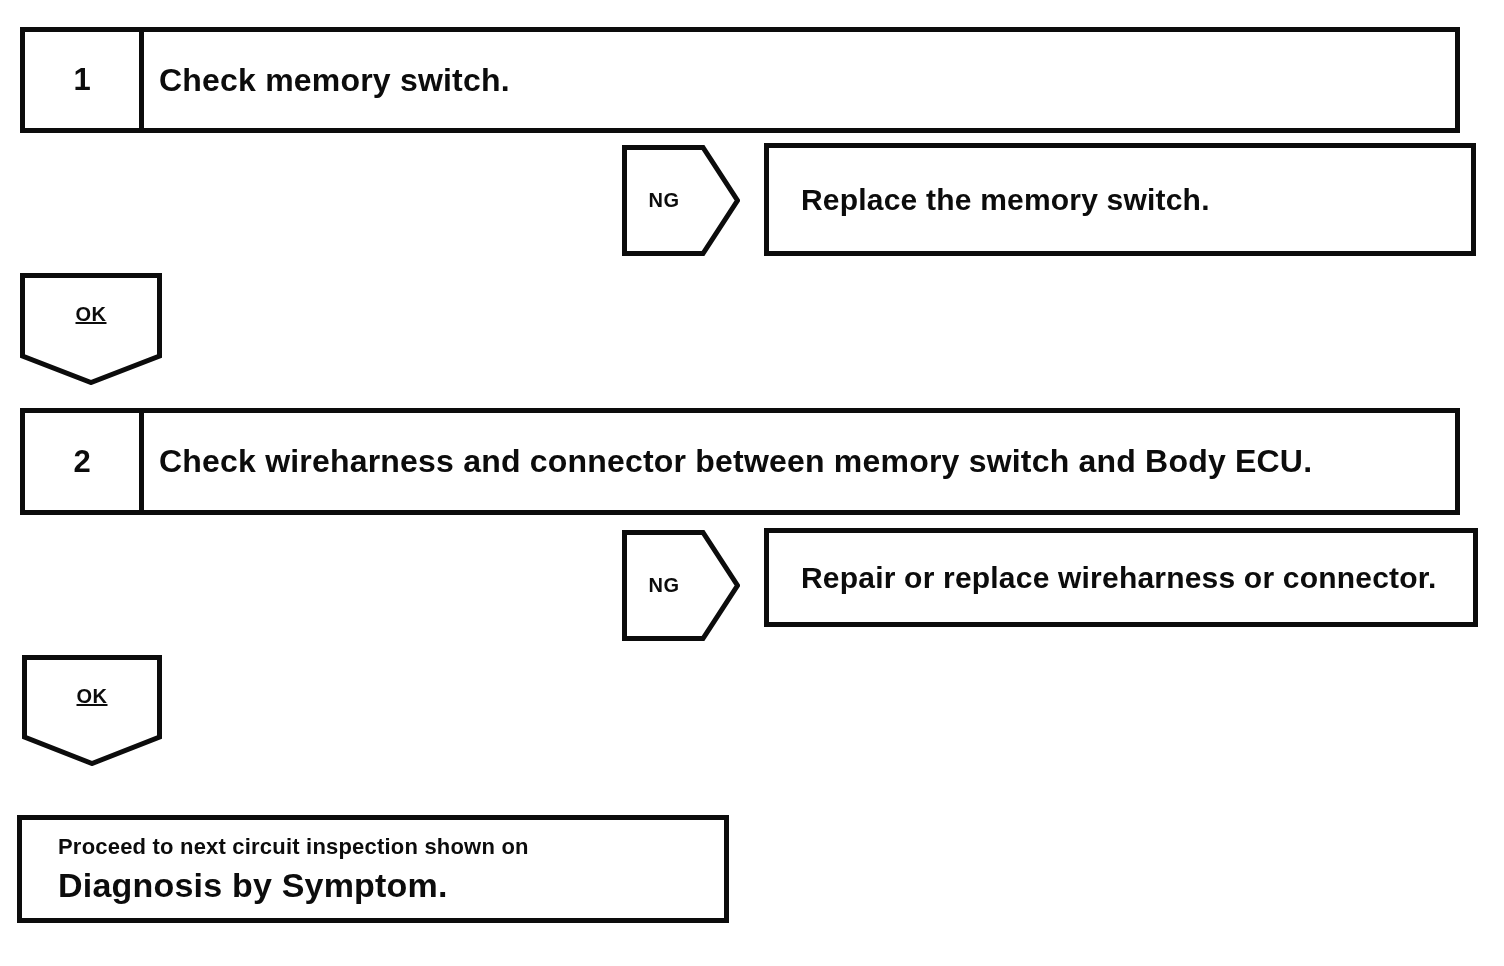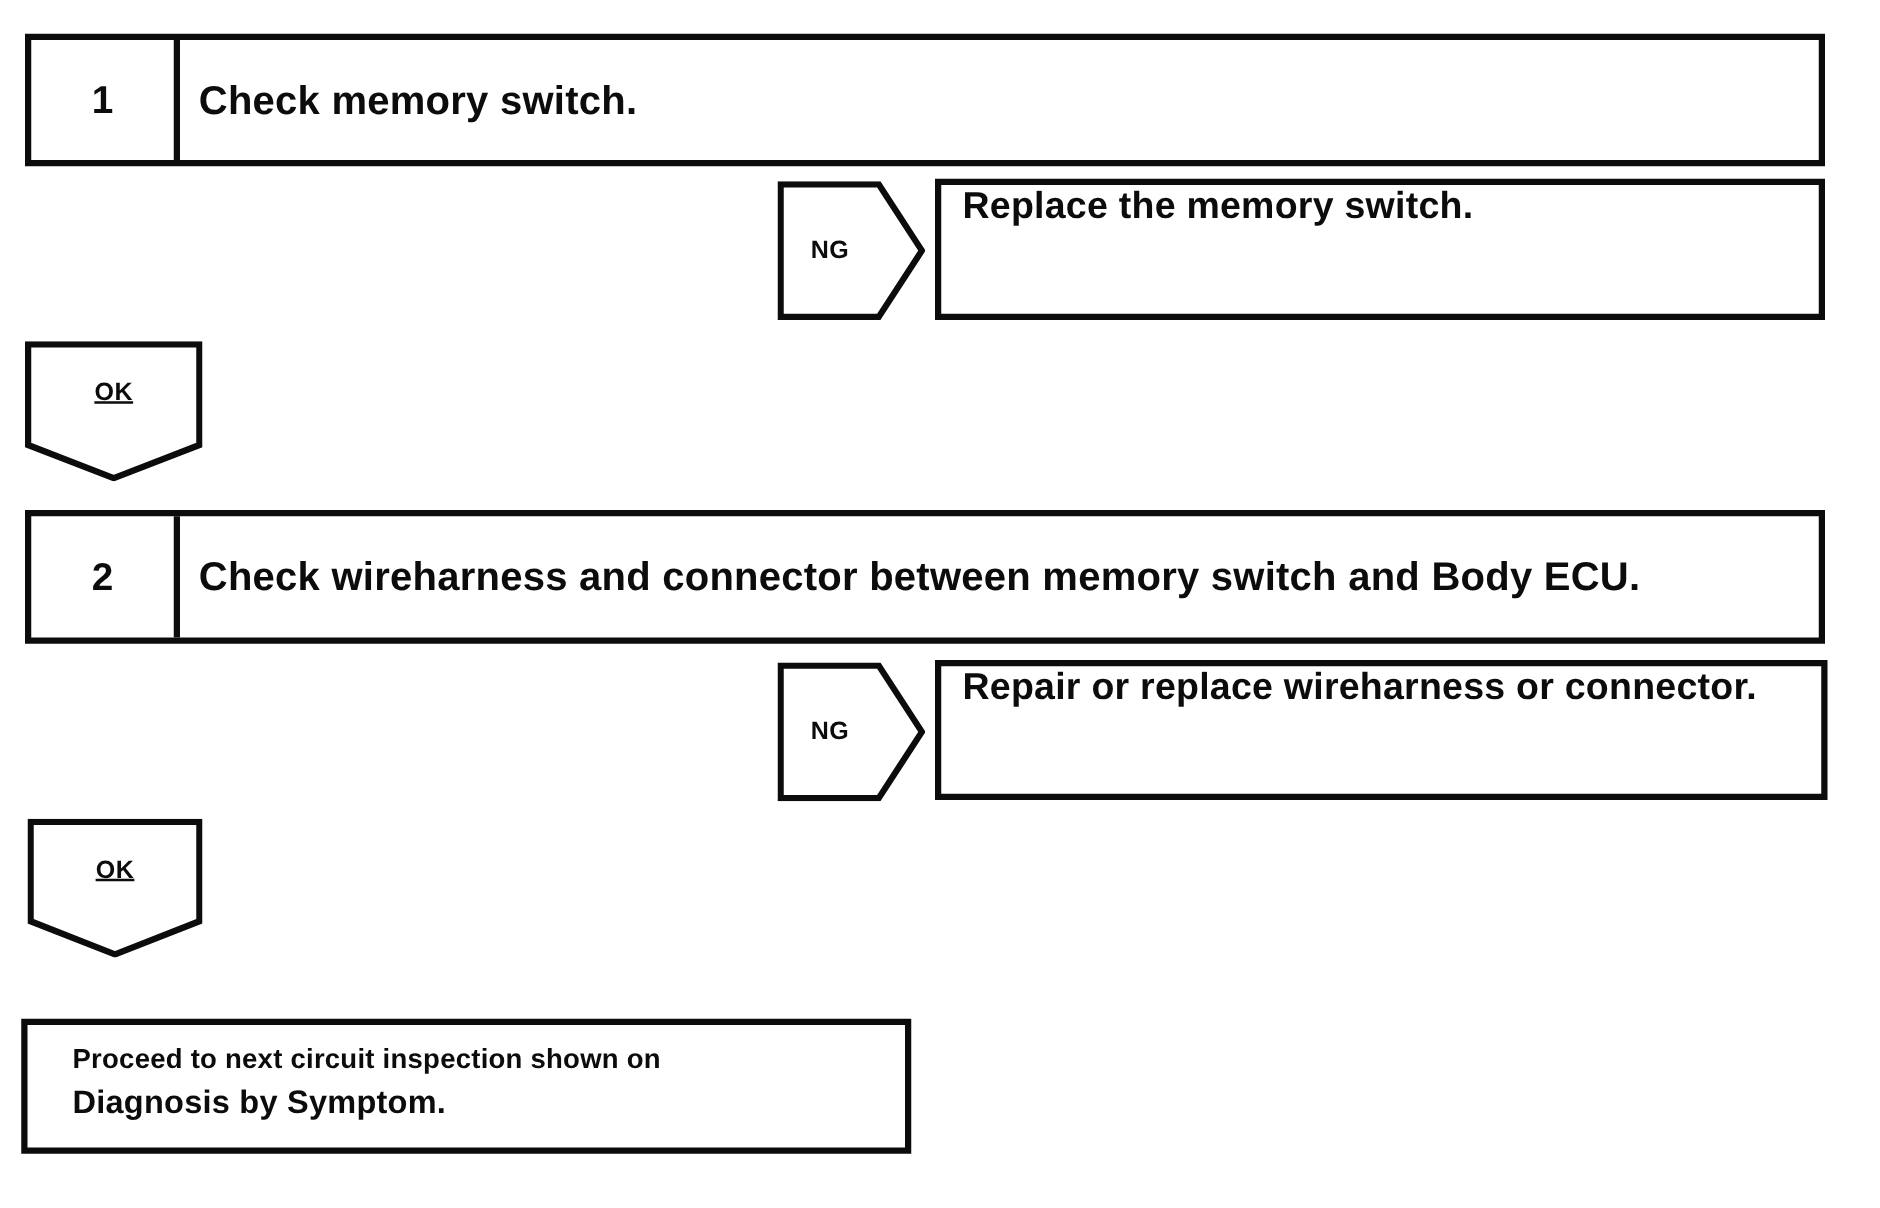--- a/index.html
+++ b/index.html
@@ -45,27 +45,28 @@
     font-weight: bold;
     letter-spacing: 0.2px;
     white-space: nowrap;
   }
 
   
   .result-box {
     border: 5px solid #0c0c0c;
     background: #ffffff;
     display: flex;
-    align-items: flex-start;
-    padding-left: 17px;
+    align-items: center;
+    padding-left: 32px;
     font-size: 30px;
     font-weight: bold;
     letter-spacing: 0.2px;
     box-sizing: border-box;
     white-space: nowrap;
+    margin-left: 16px;
   }
 
   
   .shape-wrap { position: absolute; }
   .shape-wrap svg { display: block; }
   .shape-label {
     position: absolute;
     display: flex;
     align-items: center;
     justify-content: center;
@@ -78,21 +79,21 @@
 
   
   .end-box {
     border: 5px solid #0c0c0c;
     background: #ffffff;
     box-sizing: border-box;
     padding: 14px 10px 0 36px;
     font-weight: bold;
   }
   .end-line-1 { font-size: 22px; letter-spacing: 0.2px; }
-  .end-line-2 { font-size: 26px; letter-spacing: 0.2px; margin-top: 6px; }
+  .end-line-2 { font-size: 34px; letter-spacing: 0.2px; margin-top: 6px; }
 </style>
 </head>
 <body>
 
 <div class="abs step-box" style="left:20px; top:27px; width:1440px; height:106px;">
   <div class="step-num-cell">
     <span>1</span>
   </div>
   <div class="step-instruction">Check memory switch.</div>
 </div>
@@ -122,21 +123,21 @@
   <div class="step-instruction">Check wireharness and connector between memory switch and Body ECU.</div>
 </div>
 
 <div class="shape-wrap" style="left:622px; top:530px; width:118px; height:111px;">
   <svg width="118" height="111" viewBox="0 0 118 111">
     <polygon points="2.5,2.5 81,2.5 115.5,55.5 81,108.5 2.5,108.5" fill="#ffffff" stroke="#0c0c0c" stroke-width="5" stroke-linejoin="miter"></polygon>
   </svg>
   <span class="shape-label ng-label">NG</span>
 </div>
 
-<div class="abs result-box" style="left:748px; top:528px; width:714px; height:112px;">
+<div class="abs result-box" style="left:748px; top:528px; width:714px; height:99px;">
   <span>Repair or replace wireharness or connector.</span>
 </div>
 
 <div class="shape-wrap" style="left:22px; top:655px; width:140px; height:111px;">
   <svg width="140" height="111" viewBox="0 0 140 111">
     <polygon points="2.5,2.5 137.5,2.5 137.5,82 70,108.5 2.5,82" fill="#ffffff" stroke="#0c0c0c" stroke-width="5" stroke-linejoin="miter"></polygon>
   </svg>
   <span class="shape-label ok-label">OK</span>
 </div>
 

